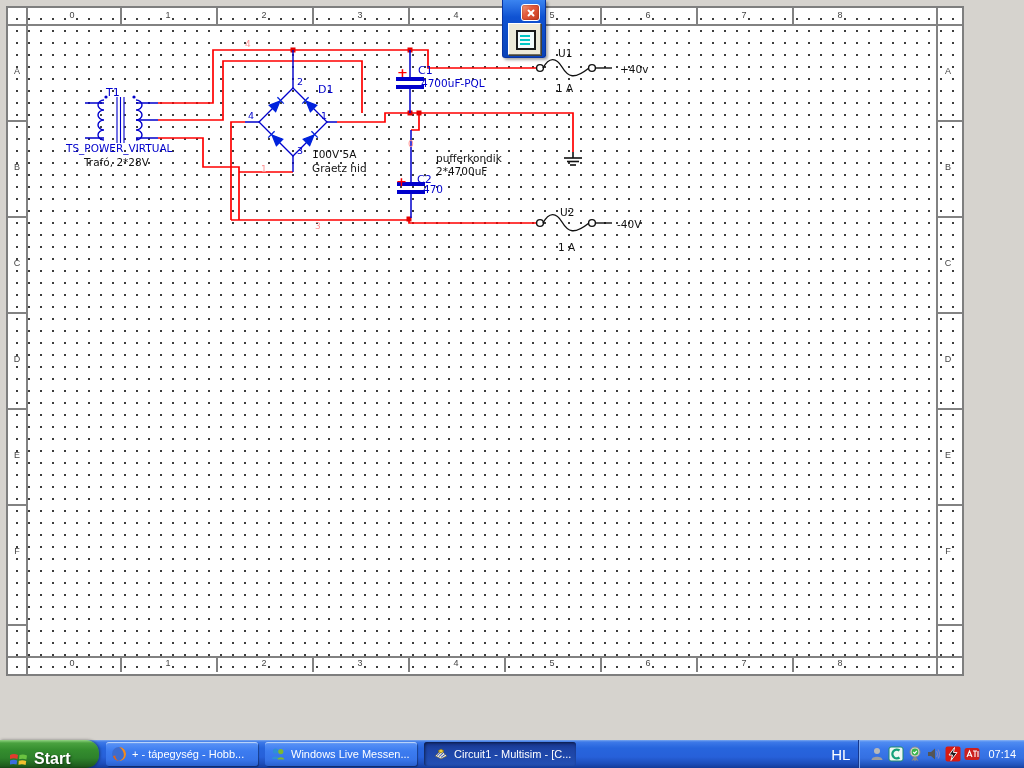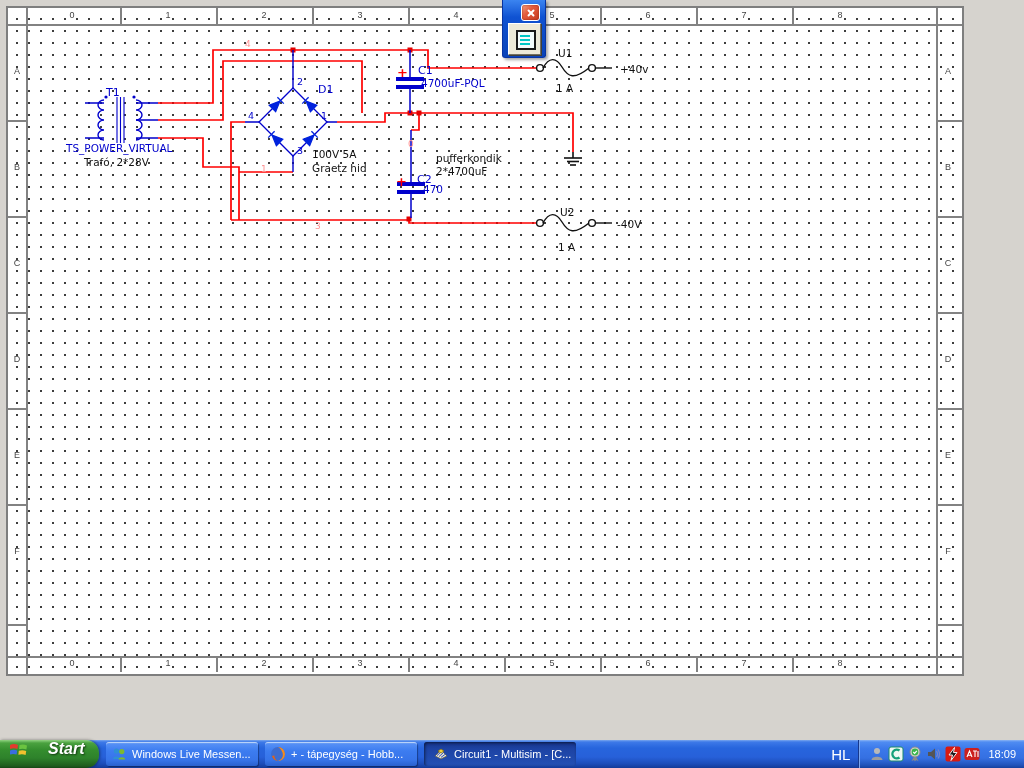--- a/index.html
+++ b/index.html
@@ -53,26 +53,26 @@
       #f4fdfd;
     border:2px solid #1a1a1a;
   }
   
   .taskbar{
     position:absolute;left:0;top:740px;width:1024px;height:28px;
     background:linear-gradient(180deg,#7aa7ee 0,#3d79e8 2px,#2765dd 8px,#2760d9 17px,#1c4cb8 24px,#133a97 28px);
     display:flex;align-items:center;z-index:40;
   }
   .start-btn{
-    height:28px;width:99px;display:flex;align-items:flex-start;gap:19px;
+    height:28px;width:99px;display:flex;align-items:flex-end;gap:5px;
     padding-left:9px;box-sizing:border-box;
     background:linear-gradient(180deg,#92d383 0,#4aa23f 3px,#348d2e 10px,#2e822b 18px,#1f5c1d 26px,#164615 28px);
     border-radius:0 13px 13px 0;
     box-shadow:1px 0 3px rgba(0,0,0,.45);
-    color:#fff;font-weight:bold;font-style:italic;font-size:16px;
+    color:#fff;font-weight:bold;font-size:16px;
     text-shadow:1px 1px 2px #123a10;
   }
   .task-btn{
     height:24px;width:152px;margin-left:7px;display:flex;align-items:center;gap:5px;
     padding:0 5px;box-sizing:border-box;border-radius:3px;
     background:linear-gradient(180deg,#8db7f6 0,#558ff5 2px,#3c7cf0 9px,#3774e9 18px,#2a61ce 24px);
     box-shadow:inset 0 1px 0 rgba(255,255,255,.45), 1px 1px 1px rgba(0,0,0,.35);
     color:#fff;font-size:11px;white-space:nowrap;overflow:hidden;
   }
   .task-btn.active{
@@ -302,40 +302,40 @@
       <path d="M10.5,5 Q14,3.6 18,5.4 L17.4,9.4 Q13.8,8 10,9.2 Z" fill="#6bc341"></path>
       <path d="M1,10.5 Q4.8,9 8.2,10.6 L7.6,14.6 Q4.4,13.2 1,14.6 Z" fill="#3a6ee0"></path>
       <path d="M9.8,10.8 Q13.6,9.6 17.2,11 L16.6,15 Q13.2,13.6 9.4,14.8 Z" fill="#f2c12e"></path>
     </svg>
     <span>Start</span>
   </div>
 
   <div class="task-btn">
     <span class="ticon">
       <svg width="16" height="16" viewBox="0 0 16 16">
+        <circle cx="8" cy="8" r="7" fill="#3d6ccf"></circle>
+        <path d="M8,1 A7,7 0 0 1 15,8 A7,7 0 0 1 8,15 C12,13.5 13.5,10.5 12.6,7 C11.6,3.5 9.5,2 8,1 Z" fill="#f38b1c"></path>
+        <path d="M2,10 A7,7 0 0 0 8,15 C5.5,13.8 4.2,12 4.4,9.6 Z" fill="#e2641a"></path>
+      </svg>
+    </span>
+    <span>+ - tápegység - Hobb...</span>
+  </div>
+
+  <div class="task-btn">
+    <span class="ticon">
+      <svg width="16" height="16" viewBox="0 0 16 16">
         <circle cx="5.5" cy="5" r="2.6" fill="#2f8fd4"></circle>
         <path d="M2,13 C2,9.8 9,9.8 9,13 Z" fill="#2f8fd4"></path>
         <circle cx="10.8" cy="5.6" r="2.6" fill="#7cb832"></circle>
         <path d="M7.5,13.6 C7.5,10.4 14.2,10.4 14.2,13.6 Z" fill="#7cb832"></path>
       </svg>
     </span>
     <span>Windows Live Messen...</span>
   </div>
 
-  <div class="task-btn">
-    <span class="ticon">
-      <svg width="16" height="16" viewBox="0 0 16 16">
-        <circle cx="8" cy="8" r="7" fill="#3d6ccf"></circle>
-        <path d="M8,1 A7,7 0 0 1 15,8 A7,7 0 0 1 8,15 C12,13.5 13.5,10.5 12.6,7 C11.6,3.5 9.5,2 8,1 Z" fill="#f38b1c"></path>
-        <path d="M2,10 A7,7 0 0 0 8,15 C5.5,13.8 4.2,12 4.4,9.6 Z" fill="#e2641a"></path>
-      </svg>
-    </span>
-    <span>+ - tápegység - Hobb...</span>
-  </div>
-
   <div class="task-btn active">
     <span class="ticon">
       <svg width="16" height="16" viewBox="0 0 16 16">
         <polygon points="2,10 8,4 14,10 8,13" fill="#e8e4c8" stroke="#555" stroke-width="0.8"></polygon>
         <path d="M4,9.6 L8,6 M6,10.6 L10,7 M8,11.4 L12,8.4" stroke="#2a4fd0" stroke-width="1"></path>
         <polygon points="8,3 11,5 8,7 5,5" fill="#f2cf3a" stroke="#7a6a14" stroke-width="0.7"></polygon>
       </svg>
     </span>
     <span>Circuit1 - Multisim - [C...</span>
   </div>
@@ -374,15 +374,15 @@
           <rect x="0.5" y="0.5" width="15" height="15" rx="2" fill="#d81a12"></rect>
           <path d="M9.5,1.5 L4,9 H7.5 L6,14.5 L12,6.5 H8.5 Z" fill="#1a1a1a" stroke="#fff" stroke-width="0.9"></path>
         </svg>
     </span>
     <span class="trayicon">
       <svg width="16" height="16" viewBox="0 0 16 16">
           <rect x="0.5" y="2" width="15" height="12" rx="2.5" fill="#cc1f1f"></rect>
           <path d="M3,11 L5.5,5 L8,11 M6.8,9.2 H4.3 M9,5 H13 M11,5 V11 M14,5 V11" stroke="#fff" stroke-width="1.1" fill="none"></path>
         </svg>
     </span>
-    <span class="clock">18:09</span>
+    <span class="clock">07:14</span>
   </div>
 </div>
 
 </body></html>

